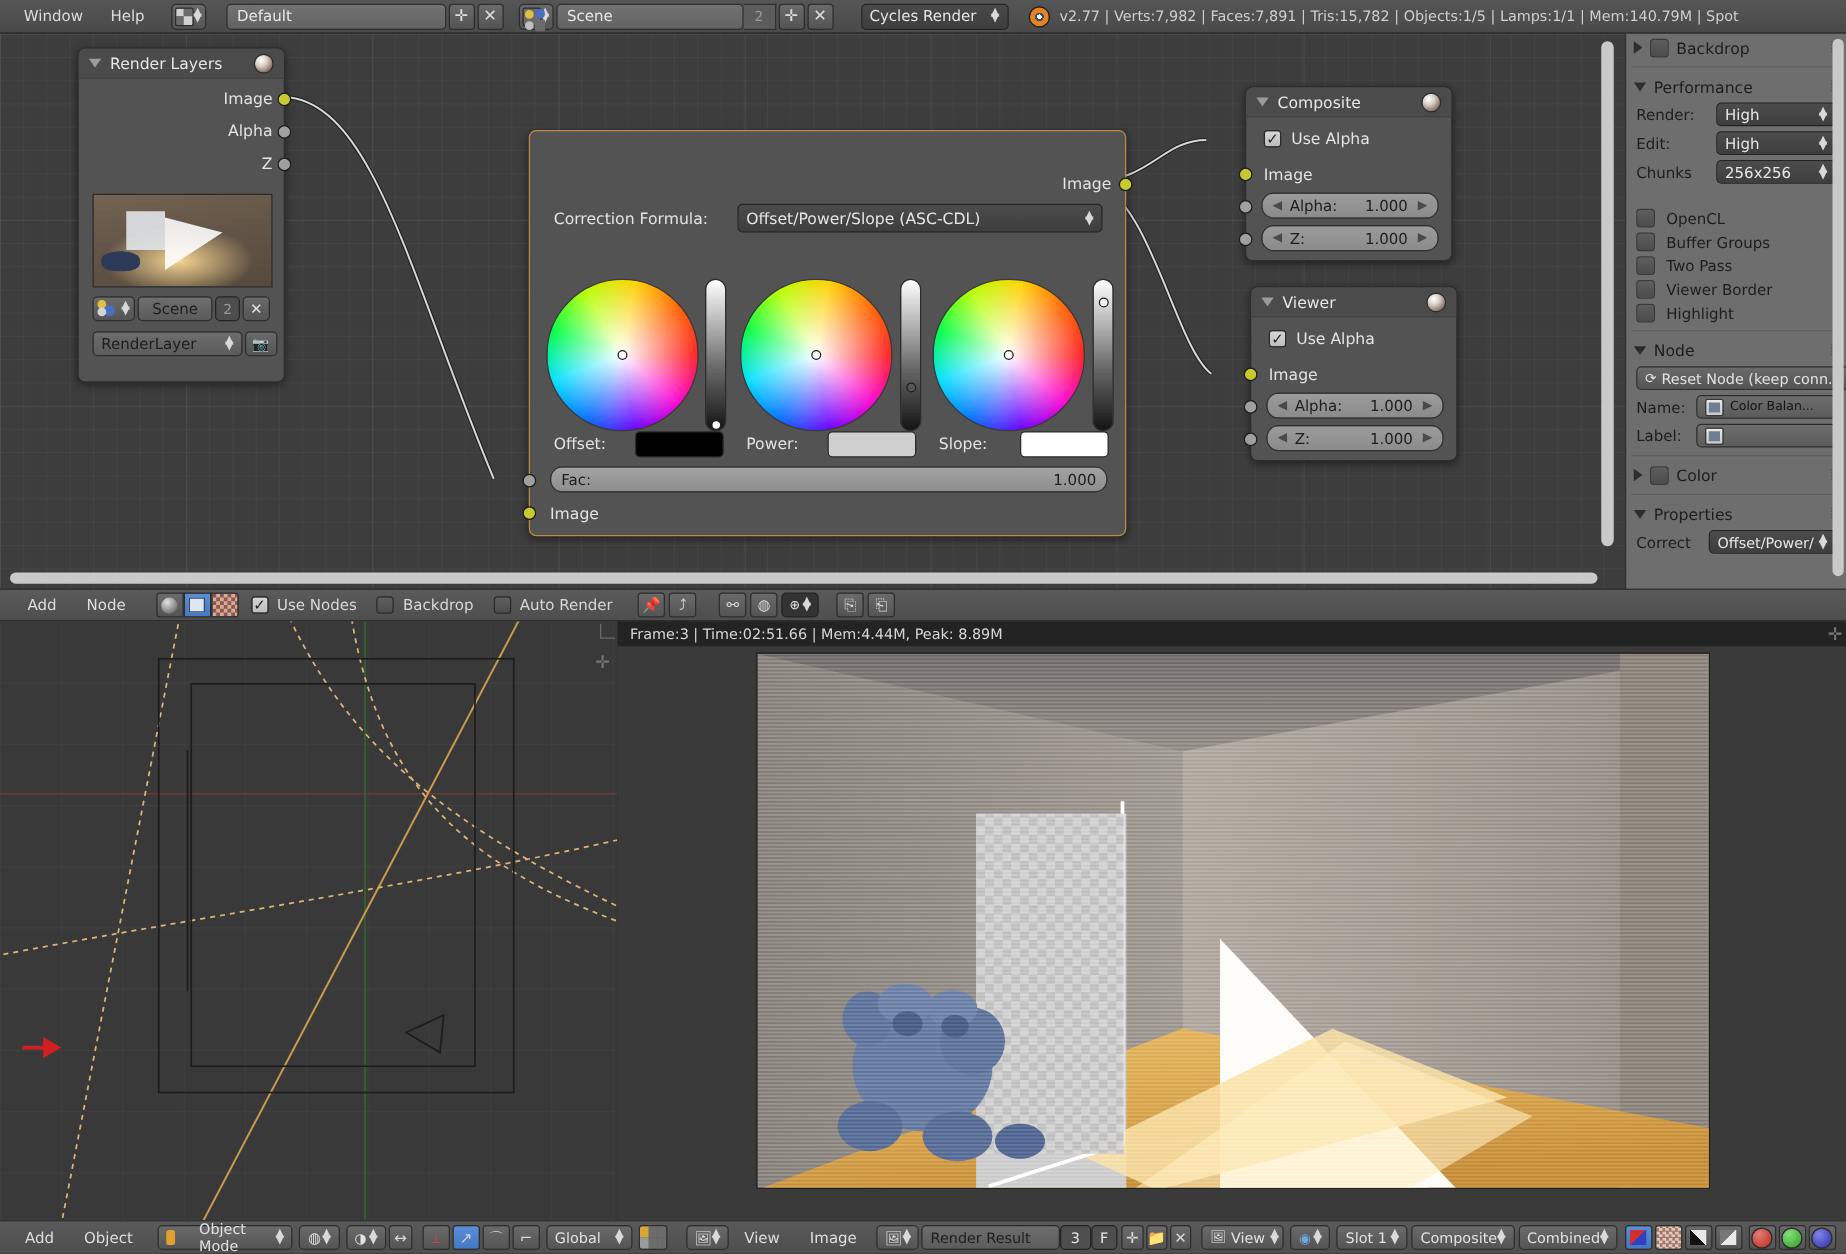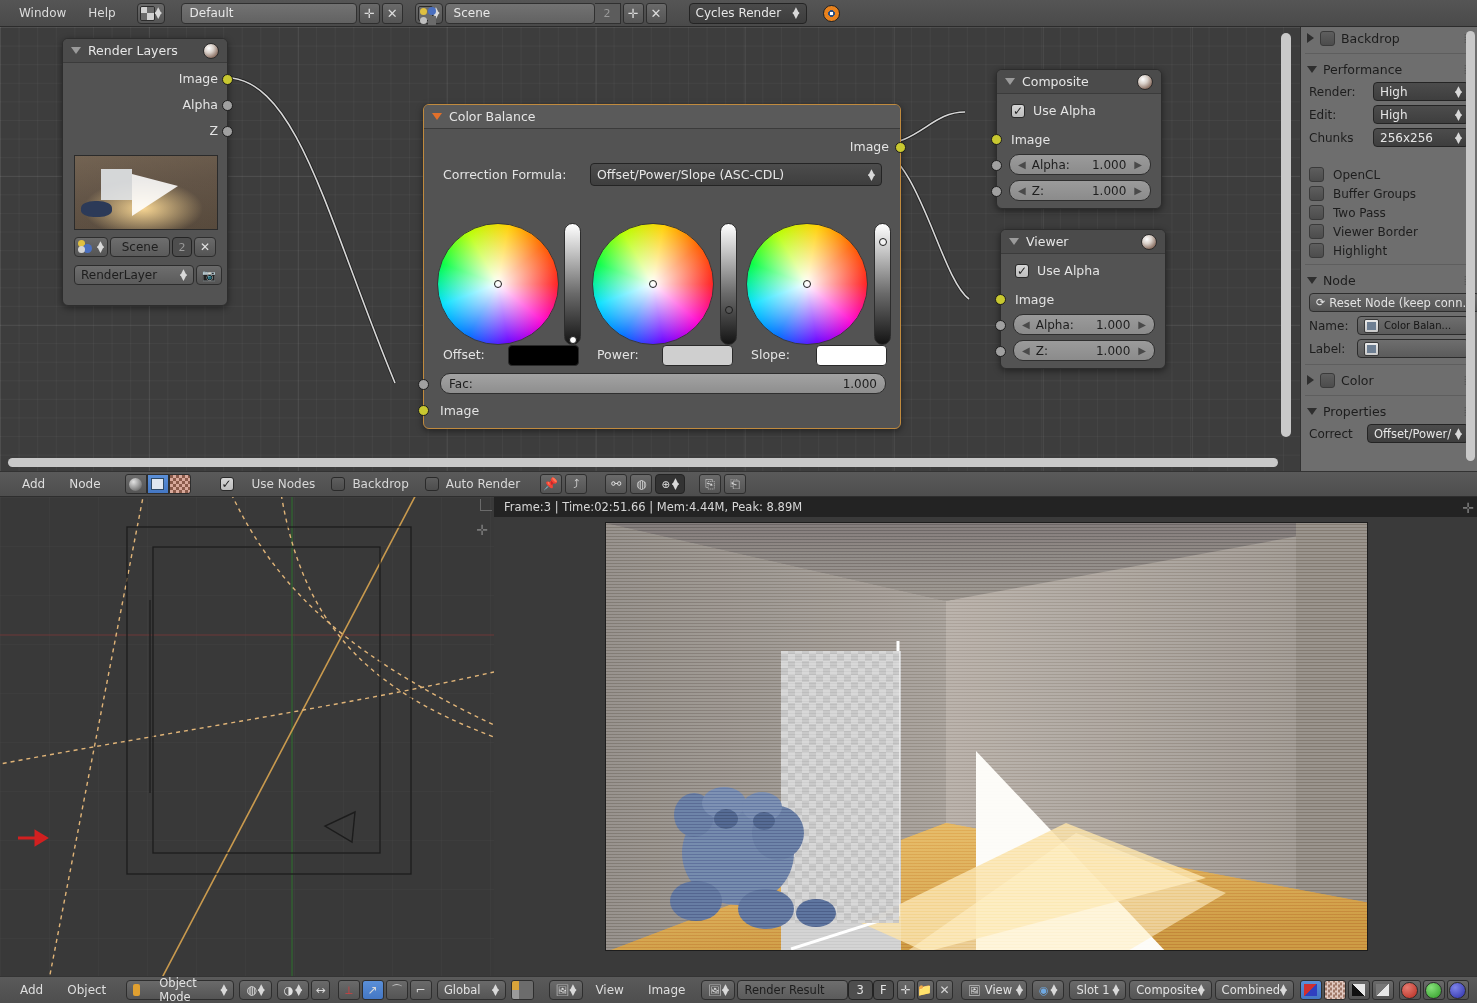--- a/index.html
+++ b/index.html
@@ -172,20 +172,21 @@
     <div class="bl-dark" style="width:118px;height:21px;background:linear-gradient(#4a4a4a,#3d3d3d)">
       <span>Cycles Render</span>
       <span class="spin">
           <span>▲</span>
           <span>▼</span>
         </span>
     </div>
 
     <div style="width:16px"></div>
     <div style="width:17px;height:17px;border-radius:50%;background:radial-gradient(circle at 50% 50%,#ffffff 0 18%,#2d4f80 18% 33%,#e8821e 33% 100%);border:1px solid #222"></div>
+    <div id="statustxt" style="margin-left:8px">v2.77 | Verts:7,982 | Faces:7,891 | Tris:15,782 | Objects:1/5 | Lamps:1/1 | Mem:140.79M | Spot</div>
   </div>
 
   <div id="nodearea">
     <div id="nodegrid"></div>
 
     <svg width="1300" height="444" style="position:absolute;left:0;top:0">
       <path d="M232,51 C300,60 330,200 395,356" stroke="#1f1f1f" stroke-width="3.2" fill="none"></path>
       <path d="M232,51 C300,60 330,200 395,356" stroke="#d6d6d6" stroke-width="1.6" fill="none"></path>
       <path d="M874,118 C920,118 930,85 965,85" stroke="#1f1f1f" stroke-width="3.2" fill="none"></path>
       <path d="M874,118 C920,118 930,85 965,85" stroke="#d6d6d6" stroke-width="1.6" fill="none"></path>
@@ -240,24 +241,20 @@
               <span>▼</span>
             </span>
         </div>
         <div class="bl-btn" style="width:26px;justify-content:center">
           <span style="font-size:11px">📷</span>
         </div>
       </div>
     </div>
 
     <div class="node sel" style="left:423px;top:77px;width:478px;height:325px;">
-      <div class="nhead sel">
-        <div class="tri orange"></div>
-        <span>Color Balance</span>
-      </div>
 
       <div style="position:absolute;right:11px;top:34px" class="nlabel">Image</div>
       <div class="sock img" style="right:-6px;top:37px"></div>
 
       <div style="position:absolute;left:19px;top:62px" class="nlabel">Correction Formula:</div>
       <div class="bl-dark" style="position:absolute;left:166px;top:58px;width:292px;height:23px;background:linear-gradient(#4c4c4c,#3e3e3e)">
         <span style="font-size:12.5px">Offset/Power/Slope (ASC-CDL)</span>
         <span class="spin">
             <span>▲</span>
             <span>▼</span>
@@ -495,21 +492,21 @@
       <div class="icoBtn" style="border-radius:3px 0 0 3px">
         <span style="width:13px;height:13px;border-radius:50%;background:radial-gradient(circle at 35% 30%,#e2e2e2,#8a8a8a 60%,#4a4a4a)"></span>
       </div>
       <div class="icoBtn on" style="border-radius:0">
         <span style="width:13px;height:12px;background:#dfe6ef;border:1px solid #2f4a66;display:block"></span>
       </div>
       <div class="icoBtn" style="border-radius:0 3px 3px 0;background:
            repeating-conic-gradient(#d8a89a 0% 25%, #8a5a4a 0% 50%) 0/6px 6px"></div>
     </div>
 
-    <div style="display:flex;align-items:center;gap:18px;margin-left:29px">
+    <div style="display:flex;align-items:center;gap:7px;margin-left:10px">
       <span class="cbx checked"></span>
       <span>Use Nodes</span>
     </div>
     <div style="display:flex;align-items:center;gap:7px;margin-left:16px">
       <span class="cbx"></span>
       <span>Backdrop</span>
     </div>
     <div style="display:flex;align-items:center;gap:7px;margin-left:16px">
       <span class="cbx"></span>
       <span>Auto Render</span>

